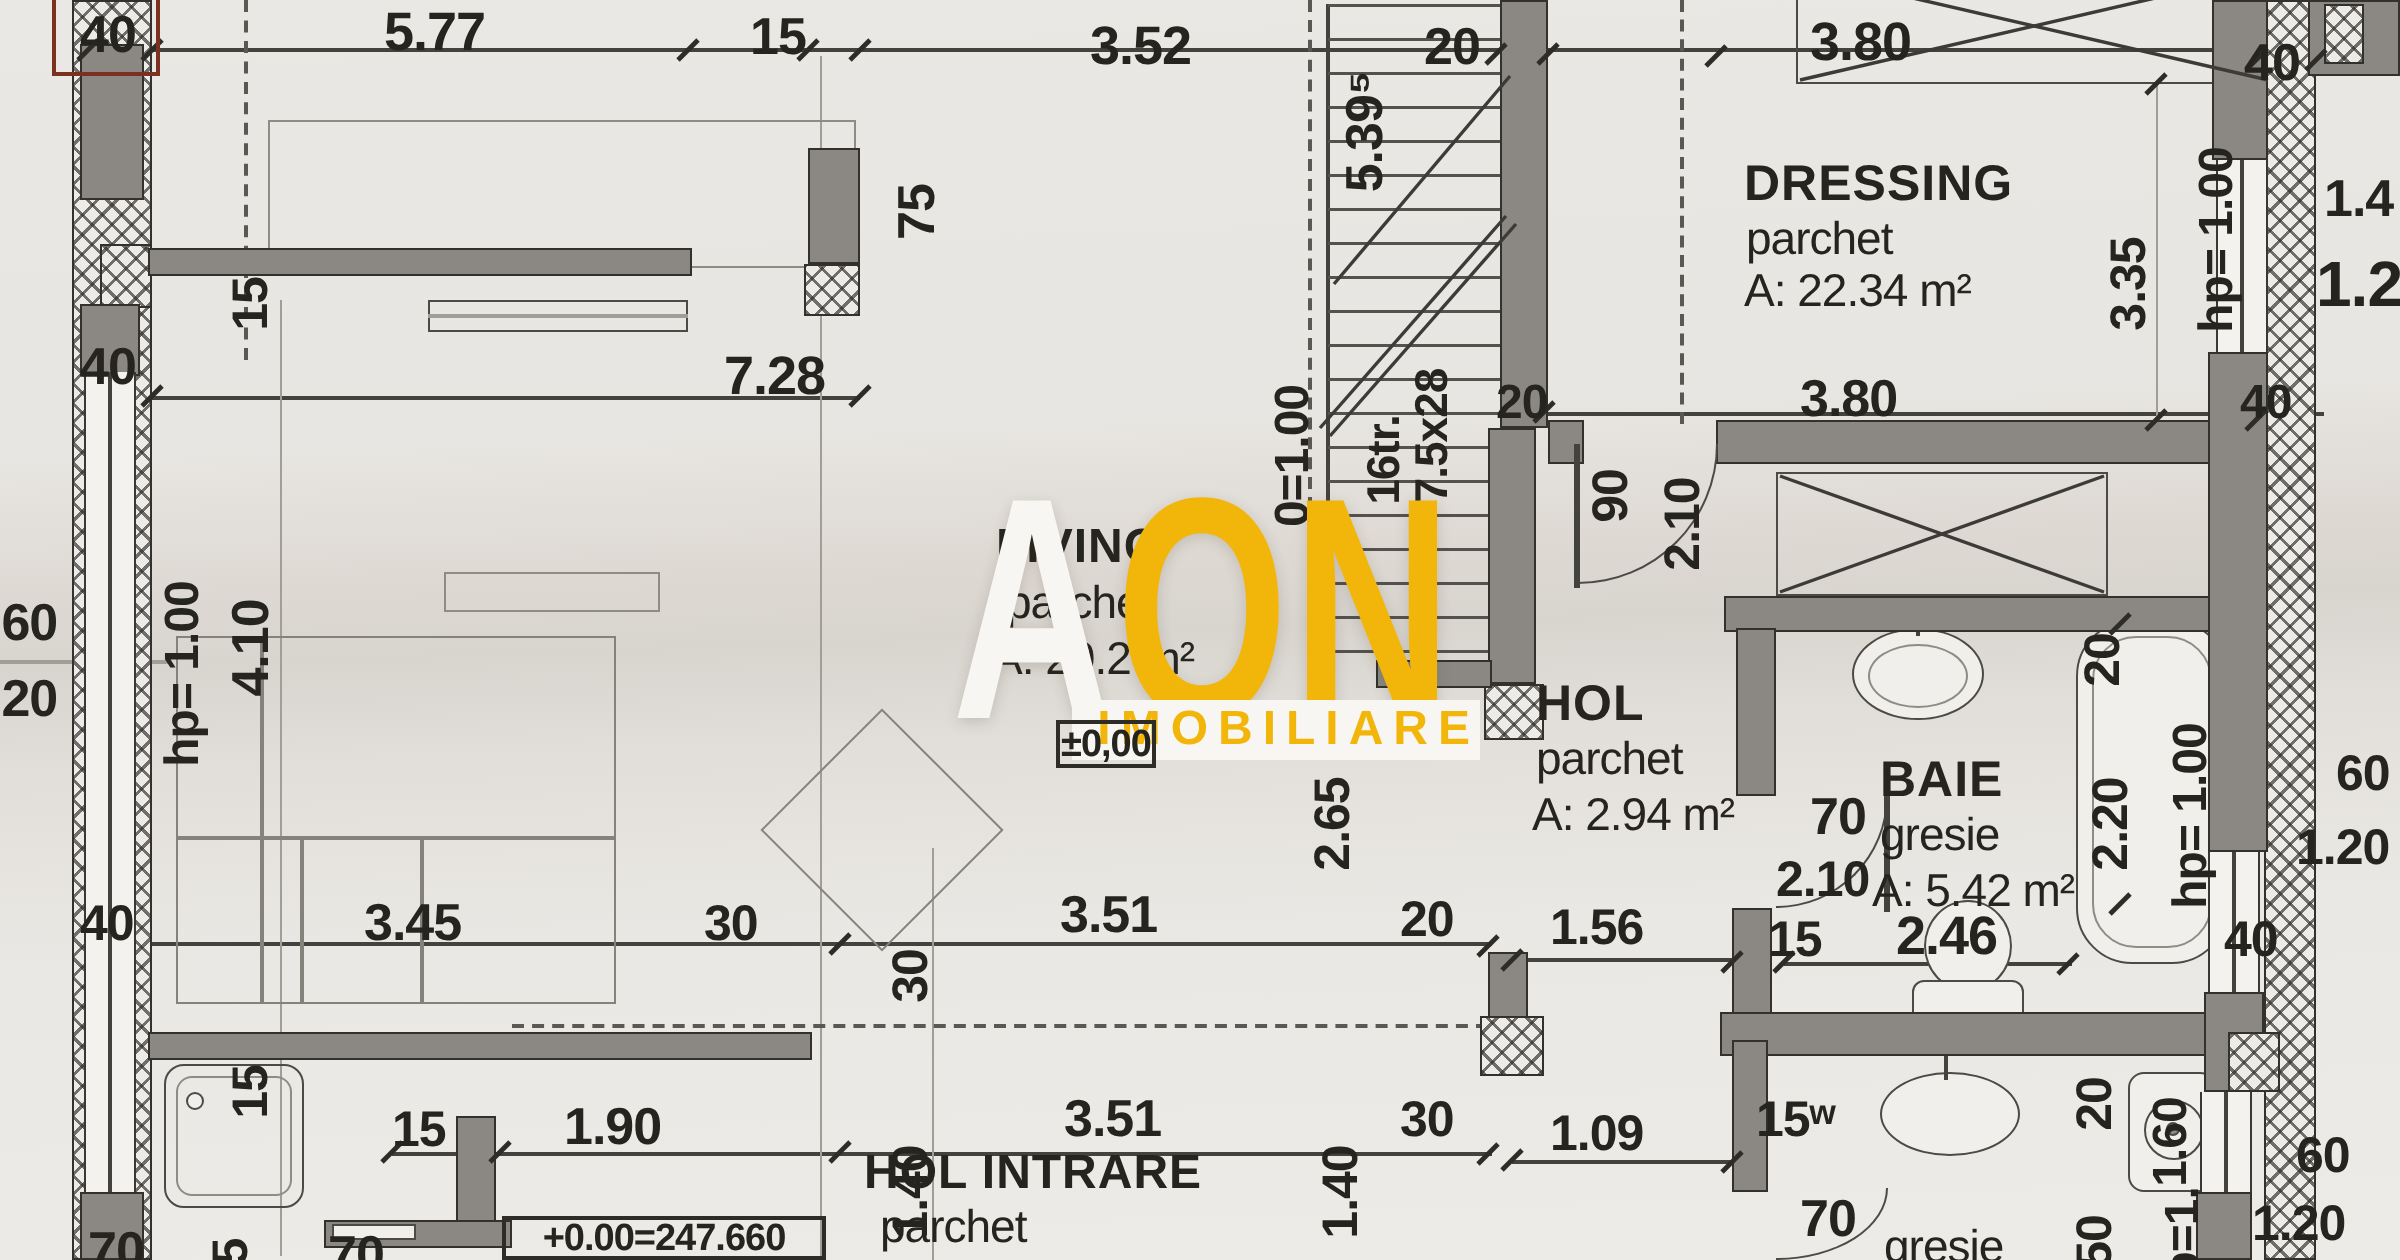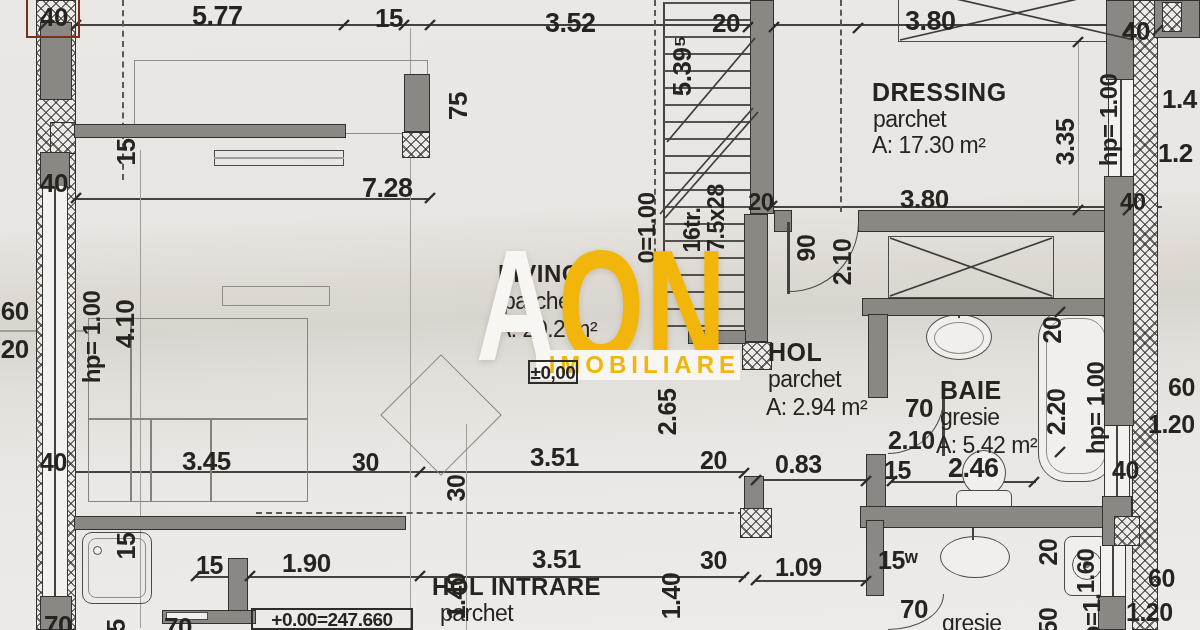--- a/index.html
+++ b/index.html
@@ -195,30 +195,30 @@
   <div class="a lab" style="left:182px;top:448px;font-size:26px">3.45</div>
   <div class="a lab" style="left:352px;top:450px;font-size:25px">30</div>
   <div class="a lab" style="left:196px;top:553px;font-size:25px">15</div>
   <div class="a lab" style="left:282px;top:550px;font-size:26px">1.90</div>
   <div class="a lab" style="left:44px;top:612px;font-size:26px">70</div>
   <div class="a lab" style="left:164px;top:614px;font-size:26px">70</div>
   <div class="a lab" style="left:530px;top:444px;font-size:26px">3.51</div>
   <div class="a lab" style="left:700px;top:448px;font-size:25px">20</div>
   <div class="a lab" style="left:532px;top:546px;font-size:26px">3.51</div>
   <div class="a lab" style="left:700px;top:548px;font-size:25px">30</div>
-  <div class="a lab" style="left:775px;top:452px;font-size:25px">0.83</div>
+  <div class="a lab" style="left:775px;top:452px;font-size:25px">1.56</div>
   <div class="a lab" style="left:884px;top:458px;font-size:25px">15</div>
   <div class="a lab" style="left:775px;top:555px;font-size:25px">1.09</div>
   <div class="a lab" style="left:878px;top:548px;font-size:25px">15ʷ</div>
   <div class="a lab" style="left:900px;top:596px;font-size:26px">70</div>
   <div class="a lab" style="left:905px;top:395px;font-size:26px">70</div>
   <div class="a lab" style="left:888px;top:428px;font-size:25px">2.10</div>
   <div class="a lab" style="left:948px;top:455px;font-size:27px">2.46</div>
   <div class="a lab" style="left:1162px;top:86px;font-size:26px">1.4</div>
-  <div class="a lab" style="left:1158px;top:140px;font-size:26px">1.2</div>
+  <div class="a lab" style="left:1158px;top:126px;font-size:32px">1.2</div>
   <div class="a lab" style="left:1168px;top:375px;font-size:25px">60</div>
   <div class="a lab" style="left:1148px;top:412px;font-size:25px">1.20</div>
   <div class="a lab" style="left:1112px;top:458px;font-size:25px">40</div>
   <div class="a lab" style="left:1148px;top:566px;font-size:25px">60</div>
   <div class="a lab" style="left:1126px;top:600px;font-size:25px">1.20</div>
 
   <div class="a lab vc" style="left:126px;top:152px;font-size:25px">15</div>
   <div class="a lab vc" style="left:458px;top:106px;font-size:26px">75</div>
   <div class="a lab vc" style="left:682px;top:66px;font-size:26px">5.39⁵</div>
   <div class="a lab vc" style="left:92px;top:337px;font-size:24px">hp= 1.00</div>
@@ -239,21 +239,21 @@
   <div class="a lab vc" style="left:671px;top:596px;font-size:25px">1.40</div>
   <div class="a lab vc" style="left:126px;top:546px;font-size:25px">15</div>
   <div class="a lab vc" style="left:1048px;top:552px;font-size:25px">20</div>
   <div class="a lab vc" style="left:1048px;top:621px;font-size:25px">50</div>
   <div class="a lab vc" style="left:1086px;top:571px;font-size:24px">1.60</div>
   <div class="a lab vc" style="left:1092px;top:624px;font-size:24px">hp=1.</div>
   <div class="a lab vc" style="left:116px;top:626px;font-size:25px">5</div>
 
   <div class="a lab" style="left:872px;top:80px;font-size:25px;letter-spacing:.5px">DRESSING</div>
   <div class="a lab" style="left:873px;top:108px;font-size:23px;font-weight:400">parchet</div>
-  <div class="a lab" style="left:872px;top:134px;font-size:23px;font-weight:400">A: 17.30 m²</div>
+  <div class="a lab" style="left:872px;top:134px;font-size:23px;font-weight:400">A: 22.34 m²</div>
   <div class="a lab" style="left:768px;top:340px;font-size:25px;letter-spacing:.5px">HOL</div>
   <div class="a lab" style="left:768px;top:368px;font-size:23px;font-weight:400">parchet</div>
   <div class="a lab" style="left:766px;top:396px;font-size:23px;font-weight:400">A: 2.94 m²</div>
   <div class="a lab" style="left:940px;top:378px;font-size:25px;letter-spacing:.5px">BAIE</div>
   <div class="a lab" style="left:940px;top:406px;font-size:23px;font-weight:400">gresie</div>
   <div class="a lab" style="left:936px;top:434px;font-size:23px;font-weight:400">A: 5.42 m²</div>
   <div class="a lab" style="left:432px;top:575px;font-size:24px;letter-spacing:.5px">HOL INTRARE</div>
   <div class="a lab" style="left:440px;top:602px;font-size:23px;font-weight:400">parchet</div>
   <div class="a lab" style="left:942px;top:612px;font-size:23px;font-weight:400">gresie</div>
   <div class="a lab" style="left:498px;top:262px;font-size:24px;letter-spacing:.5px;z-index:8">LIVING</div>

